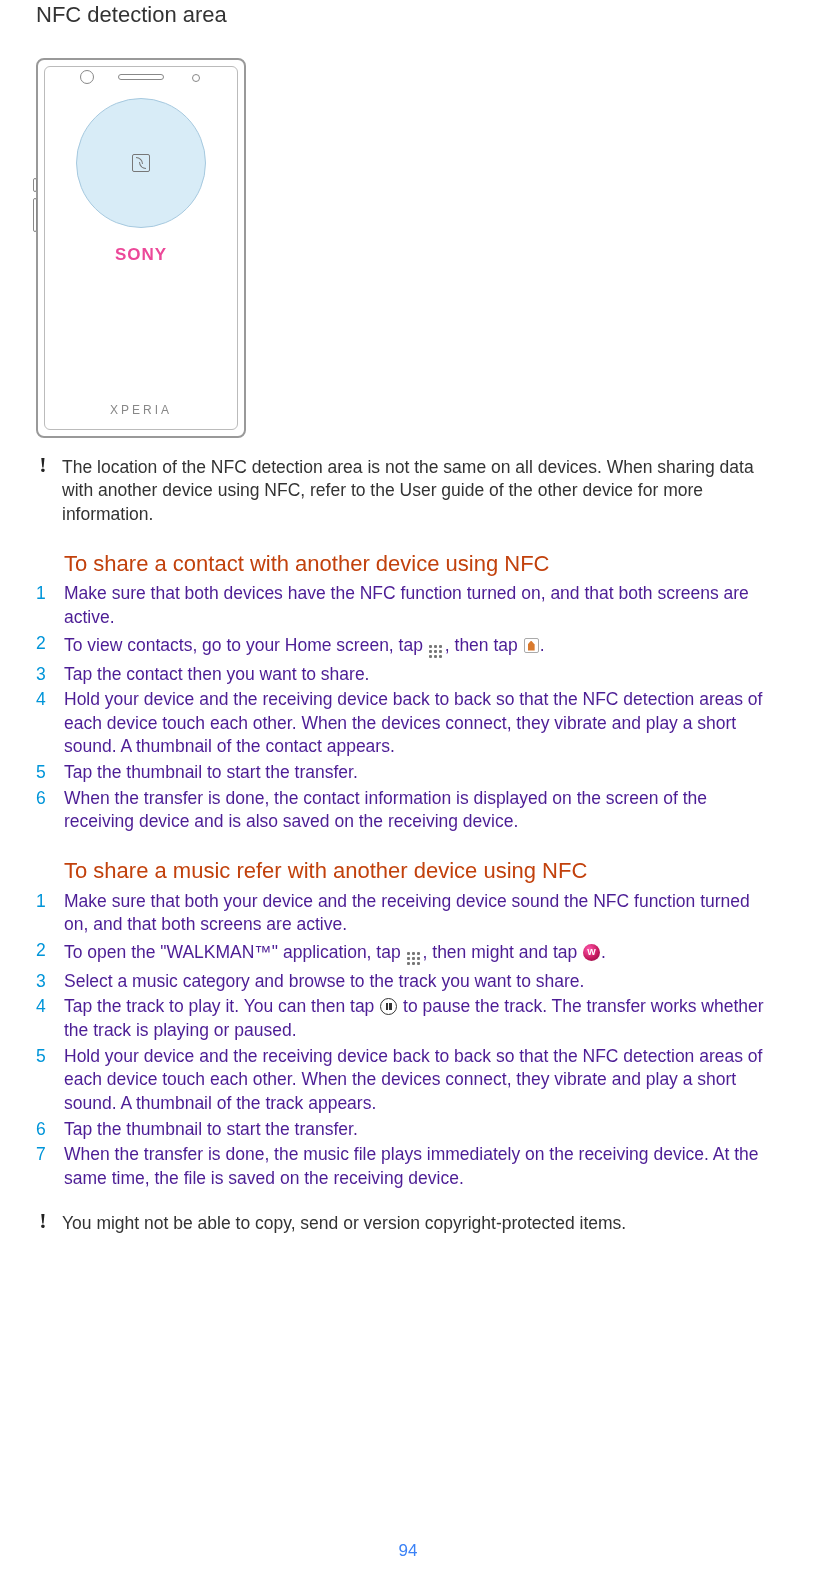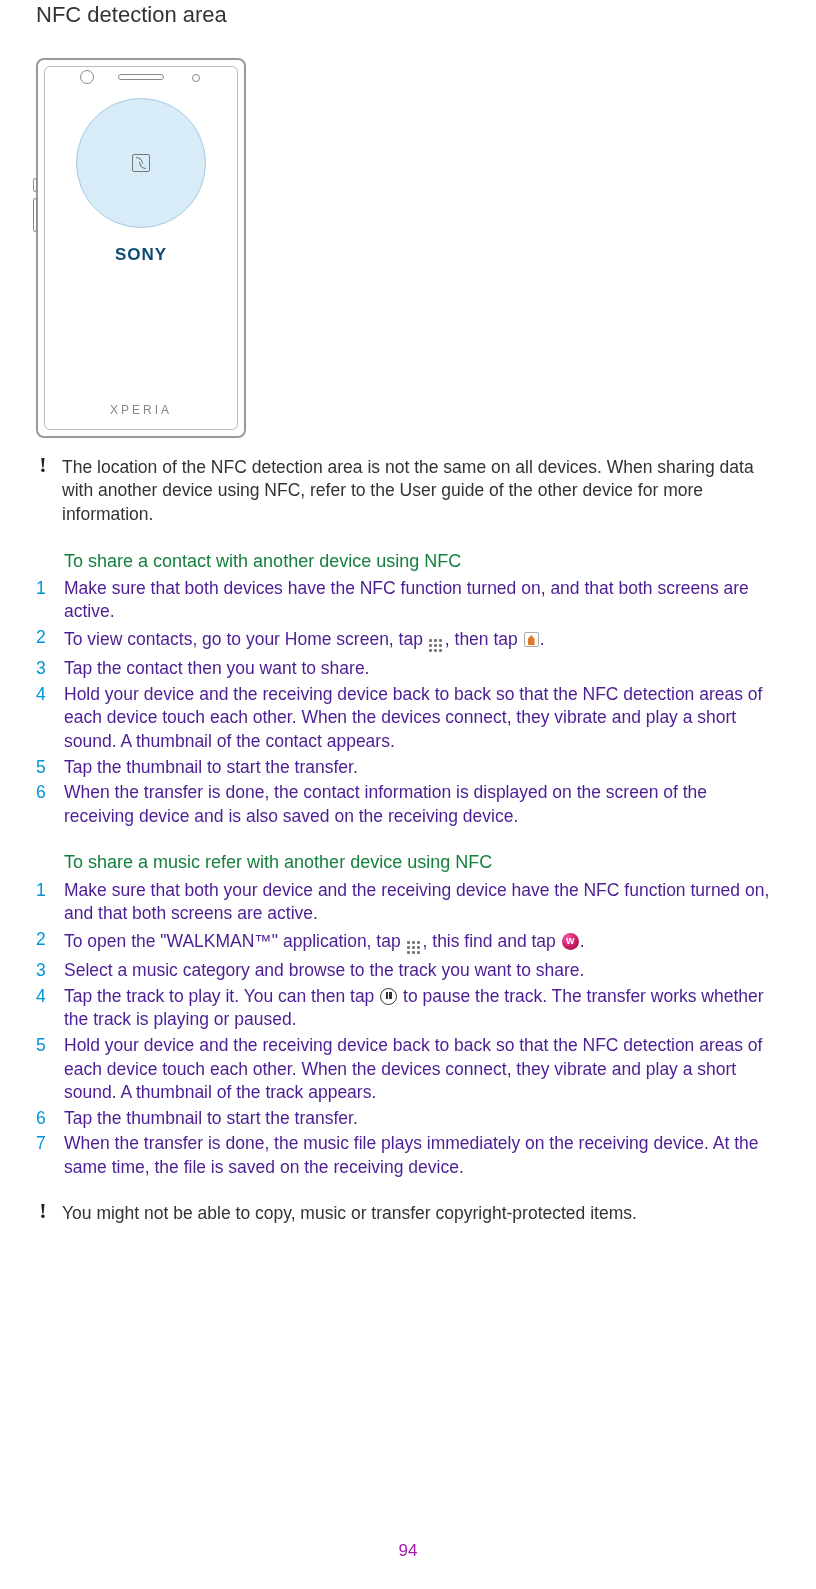--- a/index.html
+++ b/index.html
@@ -89,21 +89,21 @@
   .nfc-glyph::before { top: 2px; left: 3px; }
   .nfc-glyph::after { bottom: 2px; right: 3px; transform: rotate(180deg); }
   .brand-sony {
     position: absolute;
     top: 184px;
     left: 50%;
     transform: translateX(-50%);
     font-weight: bold;
     font-size: 17px;
     letter-spacing: 1px;
-    color: #0c4a6e;
+    color: #ec4899;
   }
   .brand-xperia {
     position: absolute;
     bottom: 18px;
     left: 50%;
     transform: translateX(-50%);
     font-size: 12px;
     letter-spacing: 3px;
     color: #888;
   }
@@ -131,22 +131,22 @@
     font-size: 22px;
     line-height: 1;
     color: #222;
     font-family: Georgia, serif;
     text-align: center;
     margin-top: -2px;
   }
   .note-text { flex: 1; font-size: 17.5px; color: #333; }
 
   .subheading {
-    color: #15803d;
-    font-size: 18px;
+    color: #c2410c;
+    font-size: 22px;
     margin-left: 28px;
     margin-bottom: 4px;
   }
   .steps { margin-bottom: 22px; }
   .step-row {
     display: flex;
     gap: 14px;
     margin-bottom: 2px;
   }
   .step-num {
@@ -226,21 +226,21 @@
   }
   .pause-icon::before { left: 4.5px; }
   .pause-icon::after { right: 4.5px; }
 
   .footer {
     position: absolute;
     bottom: 20px;
     left: 0; right: 0;
     text-align: center;
   }
-  .page-num { color: #a21caf; font-size: 17px; margin-bottom: 6px; }
+  .page-num { color: #3b82f6; font-size: 17px; margin-bottom: 6px; }
   .footer-note { color: #999; font-size: 14.5px; }
 </style>
 </head>
 <body>
 
 <h2 class="section-title">NFC detection area</h2>
 
 <div class="device-diagram">
   <div class="device-inner"></div>
   <div class="side-btn b1"></div>
@@ -297,36 +297,36 @@
   <div class="step-row">
     <div class="step-num">6</div>
     <div class="step-text">When the transfer is done, the contact information is displayed on the screen of the receiving device and is also saved on the receiving device.</div>
   </div>
 </div>
 
 <div class="subheading">To share a music refer with another device using NFC</div>
 <div class="steps">
   <div class="step-row">
     <div class="step-num">1</div>
-    <div class="step-text">Make sure that both your device and the receiving device have the NFC function turned on, and that both screens are active.</div>
+    <div class="step-text">Make sure that both your device and the receiving device sound the NFC function turned on, and that both screens are active.</div>
   </div>
   <div class="step-row">
     <div class="step-num">2</div>
     <div class="step-text">
       <span>To open the "WALKMAN™" application, tap </span><span class="inline-icon"><span class="apps-grid-icon">
             <span></span>
             <span></span>
             <span></span>
             <span></span>
             <span></span>
             <span></span>
             <span></span>
             <span></span>
             <span></span>
-          </span></span><span>, this find and tap </span><span class="inline-icon walkman-icon"></span><span>.</span>
+          </span></span><span>, then might and tap </span><span class="inline-icon walkman-icon"></span><span>.</span>
     </div>
   </div>
   <div class="step-row">
     <div class="step-num">3</div>
     <div class="step-text">Select a music category and browse to the track you want to share.</div>
   </div>
   <div class="step-row">
     <div class="step-num">4</div>
     <div class="step-text">
       <span>Tap the track to play it. You can then tap </span><span class="inline-icon pause-icon"></span><span> to pause the track. The transfer works whether the track is playing or paused.</span>
@@ -341,18 +341,18 @@
     <div class="step-text">Tap the thumbnail to start the transfer.</div>
   </div>
   <div class="step-row">
     <div class="step-num">7</div>
     <div class="step-text">When the transfer is done, the music file plays immediately on the receiving device. At the same time, the file is saved on the receiving device.</div>
   </div>
 </div>
 
 <div class="note-row tight">
   <div class="warn-icon">!</div>
-  <div class="note-text">You might not be able to copy, music or transfer copyright-protected items.</div>
+  <div class="note-text">You might not be able to copy, send or version copyright-protected items.</div>
 </div>
 
 <div class="footer">
   <div class="page-num">94</div>
 </div>
 
 </body></html>

